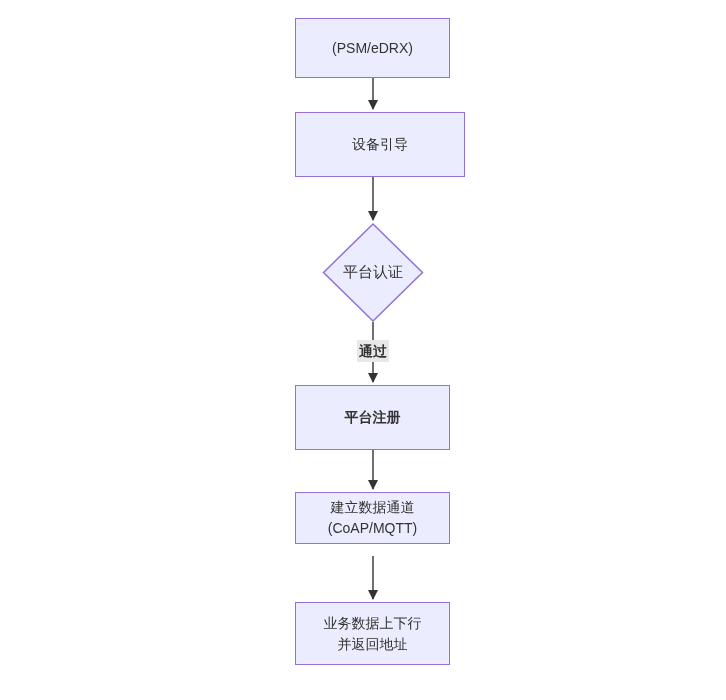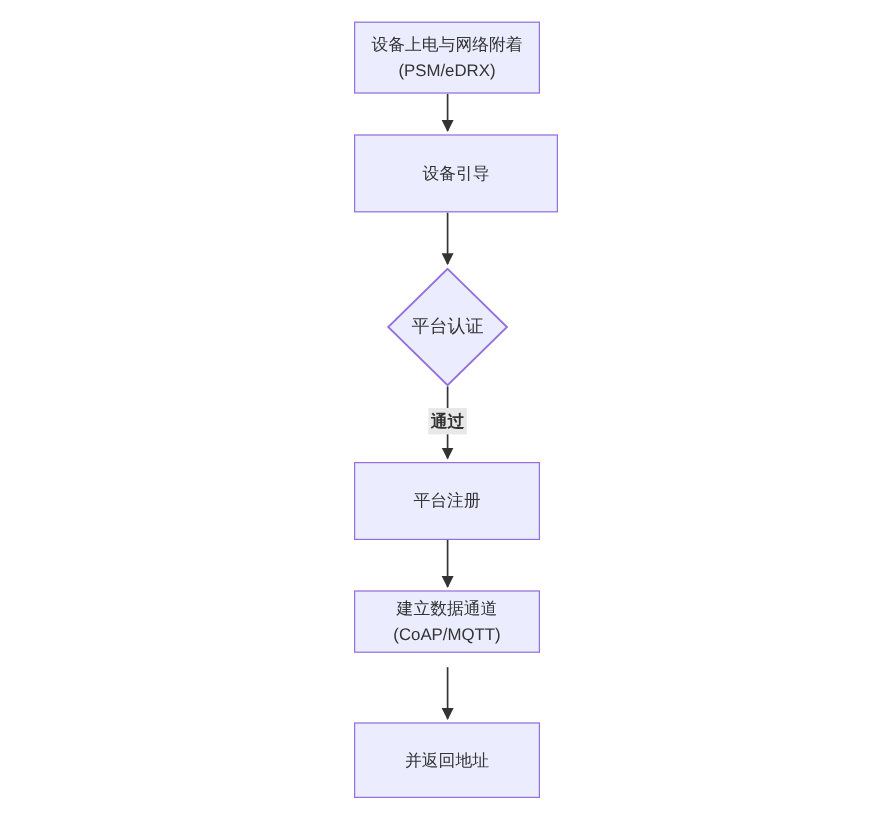--- a/index.html
+++ b/index.html
@@ -69,21 +69,21 @@
     background: var(--edge-label-bg);
     padding: 1px 2px;
     font-size: 14px;
     line-height: 20px;
     white-space: nowrap;
     font-weight: bold;
   }
   
   .n-power    { left: 295px; top: 18px;  width: 155px; height: 60px; }
   .n-boot     { left: 295px; top: 112px; width: 170px; height: 65px; text-align: right; }
-  .n-register { left: 295px; top: 385px; width: 155px; height: 65px; }
+  .n-register { left: 295px; top: 385px; width: 155px; height: 65px; font-weight: bold; }
   .n-channel  { left: 295px; top: 492px; width: 155px; height: 52px; }
   .n-business { left: 295px; top: 602px; width: 155px; height: 63px; }
 </style>
 </head>
 <body>
 
 <div class="canvas">
 
   <svg class="edges" width="726" height="700" viewBox="0 0 726 700">
     <defs>
@@ -92,21 +92,20 @@
       </marker>
     </defs>
     <line x1="373" y1="78" x2="373" y2="109" stroke="#333333" stroke-width="1.4" marker-end="url(#arrowhead)"></line>
     <line x1="373" y1="177" x2="373" y2="220" stroke="#333333" stroke-width="1.4" marker-end="url(#arrowhead)"></line>
     <line x1="373" y1="322" x2="373" y2="382" stroke="#333333" stroke-width="1.4" marker-end="url(#arrowhead)"></line>
     <line x1="373" y1="450" x2="373" y2="489" stroke="#333333" stroke-width="1.4" marker-end="url(#arrowhead)"></line>
     <line x1="373" y1="556" x2="373" y2="599" stroke="#333333" stroke-width="1.4" marker-end="url(#arrowhead)"></line>
   </svg>
 
   <div class="node rect n-power">
-    <div class="line">设备上电与网络附着</div>
     <div class="line">(PSM/eDRX)</div>
   </div>
 
   <div class="node rect n-boot">
     <div class="line">设备引导</div>
   </div>
 
   <div class="diamond-wrap">
     <svg width="102" height="99" viewBox="0 0 102 99">
       <polygon points="51,1 100.5,49.5 51,98 1.5,49.5" fill="#ECECFF" stroke="#9370DB" stroke-width="1.5"></polygon>
@@ -119,16 +118,17 @@
   <div class="node rect n-register">
     <div class="line">平台注册</div>
   </div>
 
   <div class="node rect n-channel">
     <div class="line">建立数据通道</div>
     <div class="line">(CoAP/MQTT)</div>
   </div>
 
   <div class="node rect n-business">
+    <div class="line">业务数据上下行</div>
     <div class="line">并返回地址</div>
   </div>
 
 </div>
 
 </body></html>

